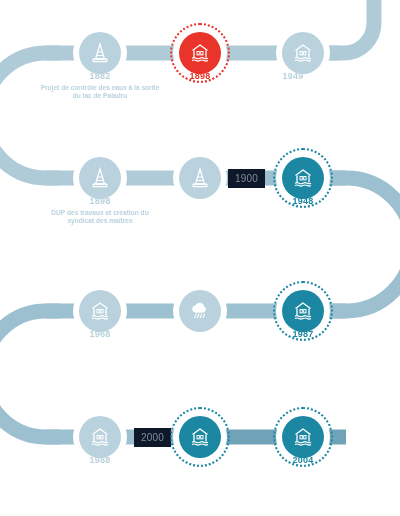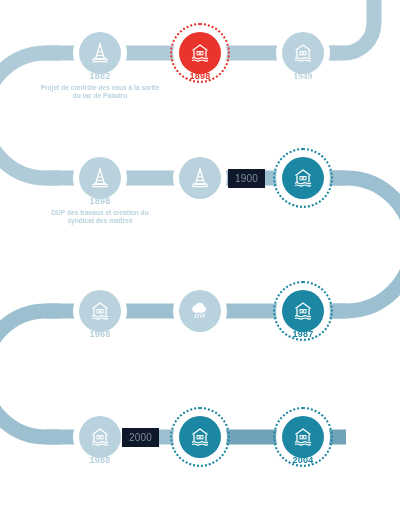--- a/index.html
+++ b/index.html
@@ -165,21 +165,21 @@
       <svg width="24" height="24" viewBox="0 0 24 24">
         <path d="M4.5 9.5 L12 4 L19.5 9.5" fill="none" stroke="#ffffff" stroke-width="1.3" stroke-linejoin="round"></path>
         <path d="M6 9.5 L6 16.5 M18 9.5 L18 16.5" stroke="#ffffff" stroke-width="1.3"></path>
         <rect x="9" y="10.5" width="2.3" height="3.4" fill="none" stroke="#ffffff" stroke-width="1"></rect>
         <rect x="12.7" y="10.5" width="2.3" height="3.4" fill="none" stroke="#ffffff" stroke-width="1"></rect>
         <path d="M4 17.2 q2 -1.1 4 0 t4 0 t4 0 t4 0" fill="none" stroke="#ffffff" stroke-width="1.1"></path>
         <path d="M4 19.6 q2 -1.1 4 0 t4 0 t4 0 t4 0" fill="none" stroke="#ffffff" stroke-width="1.1"></path>
       </svg>
     </div>
   </div>
-  <div class="label" style="left:303px;top:71px;font-family:Liberation Serif, serif;">
+  <div class="label" style="left:293px;top:71px;">
     <span class="yr c-pale">1949</span>
     <span class="desc c-pale"></span>
   </div>
 
   <div class="node pale" style="left:73px;top:151px;">
     <div class="ring"></div>
     <div class="disc">
       <svg width="24" height="24" viewBox="0 0 24 24">
         <path d="M12 3 L16.5 18 L7.5 18 Z" fill="none" stroke="#ffffff" stroke-width="1.3"></path>
         <line x1="9.2" y1="11" x2="14.8" y2="11" stroke="#ffffff" stroke-width="1.1"></line>
@@ -214,20 +214,24 @@
     <div class="disc">
       <svg width="24" height="24" viewBox="0 0 24 24">
         <path d="M4.5 9.5 L12 4 L19.5 9.5" fill="none" stroke="#ffffff" stroke-width="1.3" stroke-linejoin="round"></path>
         <path d="M6 9.5 L6 16.5 M18 9.5 L18 16.5" stroke="#ffffff" stroke-width="1.3"></path>
         <rect x="9" y="10.5" width="2.3" height="3.4" fill="none" stroke="#ffffff" stroke-width="1"></rect>
         <rect x="12.7" y="10.5" width="2.3" height="3.4" fill="none" stroke="#ffffff" stroke-width="1"></rect>
         <path d="M4 17.2 q2 -1.1 4 0 t4 0 t4 0 t4 0" fill="none" stroke="#ffffff" stroke-width="1.1"></path>
         <path d="M4 19.6 q2 -1.1 4 0 t4 0 t4 0 t4 0" fill="none" stroke="#ffffff" stroke-width="1.1"></path>
       </svg>
     </div>
+  </div>
+  <div class="label" style="left:303px;top:196px;">
+    <span class="yr c-teal">1948</span>
+    <span class="desc c-teal"></span>
   </div>
 
   <div class="node pale" style="left:73px;top:284px;">
     <div class="ring"></div>
     <div class="disc">
       <svg width="24" height="24" viewBox="0 0 24 24">
         <path d="M4.5 9.5 L12 4 L19.5 9.5" fill="none" stroke="#ffffff" stroke-width="1.3" stroke-linejoin="round"></path>
         <path d="M6 9.5 L6 16.5 M18 9.5 L18 16.5" stroke="#ffffff" stroke-width="1.3"></path>
         <rect x="9" y="10.5" width="2.3" height="3.4" fill="none" stroke="#ffffff" stroke-width="1"></rect>
         <rect x="12.7" y="10.5" width="2.3" height="3.4" fill="none" stroke="#ffffff" stroke-width="1"></rect>
@@ -283,21 +287,21 @@
         <path d="M4 17.2 q2 -1.1 4 0 t4 0 t4 0 t4 0" fill="none" stroke="#ffffff" stroke-width="1.1"></path>
         <path d="M4 19.6 q2 -1.1 4 0 t4 0 t4 0 t4 0" fill="none" stroke="#ffffff" stroke-width="1.1"></path>
       </svg>
     </div>
   </div>
   <div class="label" style="left:100px;top:455px;">
     <span class="yr c-pale">1988</span>
     <span class="desc c-pale"></span>
   </div>
 
-  <div class="milestone" style="left:122px;top:427.5px;justify-content:center;">
+  <div class="milestone" style="left:134px;top:427.5px;justify-content:center;">
     <span>2000</span>
   </div>
 
   <div class="node teal dashed" style="left:173px;top:410px;">
     <div class="ring"></div>
     <div class="disc">
       <svg width="24" height="24" viewBox="0 0 24 24">
         <path d="M4.5 9.5 L12 4 L19.5 9.5" fill="none" stroke="#ffffff" stroke-width="1.3" stroke-linejoin="round"></path>
         <path d="M6 9.5 L6 16.5 M18 9.5 L18 16.5" stroke="#ffffff" stroke-width="1.3"></path>
         <rect x="9" y="10.5" width="2.3" height="3.4" fill="none" stroke="#ffffff" stroke-width="1"></rect>

